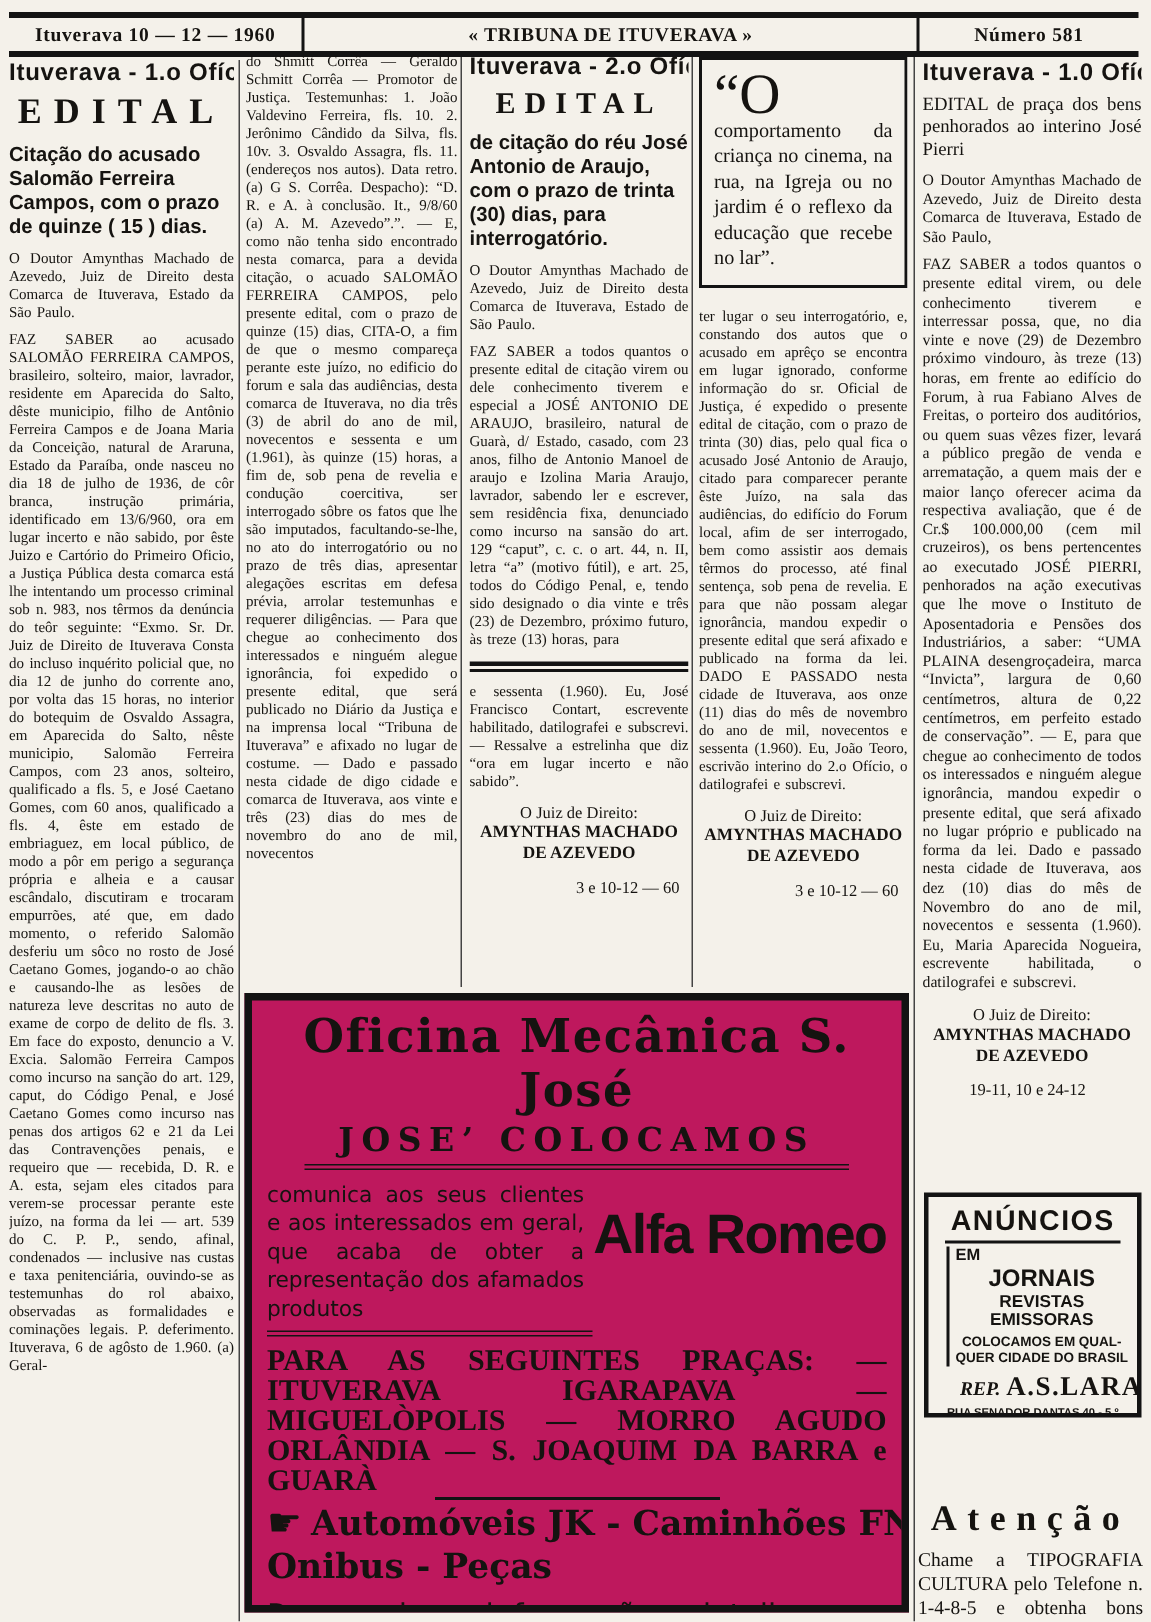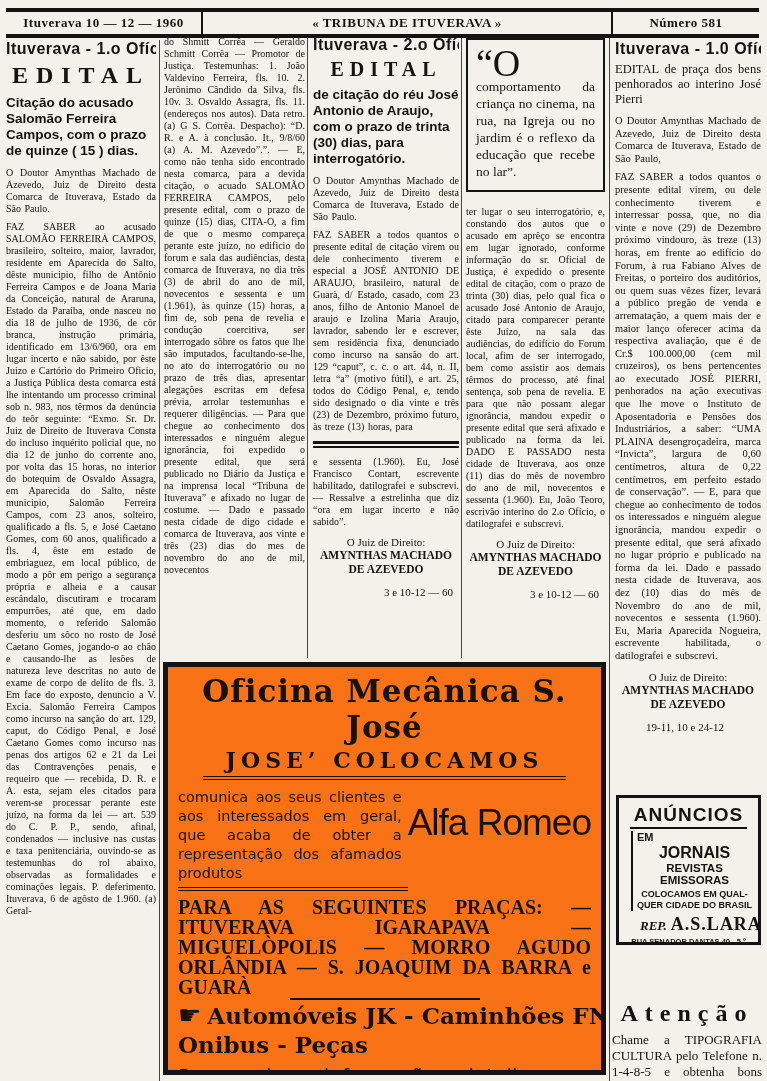--- a/index.html
+++ b/index.html
@@ -62,41 +62,41 @@
   
   .quote-box {
     border:2px solid #131313; padding:8px 8px 10px 8px; margin-bottom:14px;
     font-size:13.5px; line-height:17px; text-align:justify;
   }
   .quote-drop { float:left; font-size:38px; line-height:30px; padding-right:4px; font-weight:normal; }
 
   
   .ad {
     position:absolute; left:163px; top:662px; width:443px; height:413px;
-    border:5px solid #131313; background:#f97316; padding:6px 10px 4px 10px;
+    border:5px solid #131313; background:#be185d; padding:6px 10px 4px 10px;
     overflow:hidden;
   }
   .ad-title {
     font-family:"DejaVu Serif", serif; font-weight:bold;
     font-size:31px; text-align:center; letter-spacing:1px;
   }
   .ad-name {
     font-family:"DejaVu Serif", serif; font-weight:bold;
     font-size:22px; letter-spacing:5px; text-align:center;
     width:88%; margin:2px auto 8px auto;
     border-bottom:4px double #131313; padding-bottom:3px;
   }
   .ad-intro-row { display:flex; align-items:flex-start; }
   .ad-intro {
     font-family:"DejaVu Sans", sans-serif; font-size:14.5px; line-height:19px;
     text-align:justify; flex:1; padding-right:6px;
     border-bottom:4px double #131313; padding-bottom:4px;
   }
   .ad-alfa {
-    font-family:"Liberation Sans", sans-serif; font-weight:normal;
+    font-family:"Liberation Sans", sans-serif; font-weight:bold;
     font-size:37px; letter-spacing:-1px; white-space:nowrap; margin-top:14px;
   }
   .ad-pracas {
     font-weight:bold; font-size:20px; line-height:20px; text-align:justify;
     word-spacing:3px; margin-top:6px;
   }
   .ad-pracas-rule { width:190px; border-top:2px solid #131313; margin:1px auto 2px auto; }
   .ad-vehicles { display:flex; align-items:center; gap:6px; margin-top:2px; }
   .hand-icon { font-size:26px; line-height:24px; }
   .ad-vehicles-text {

